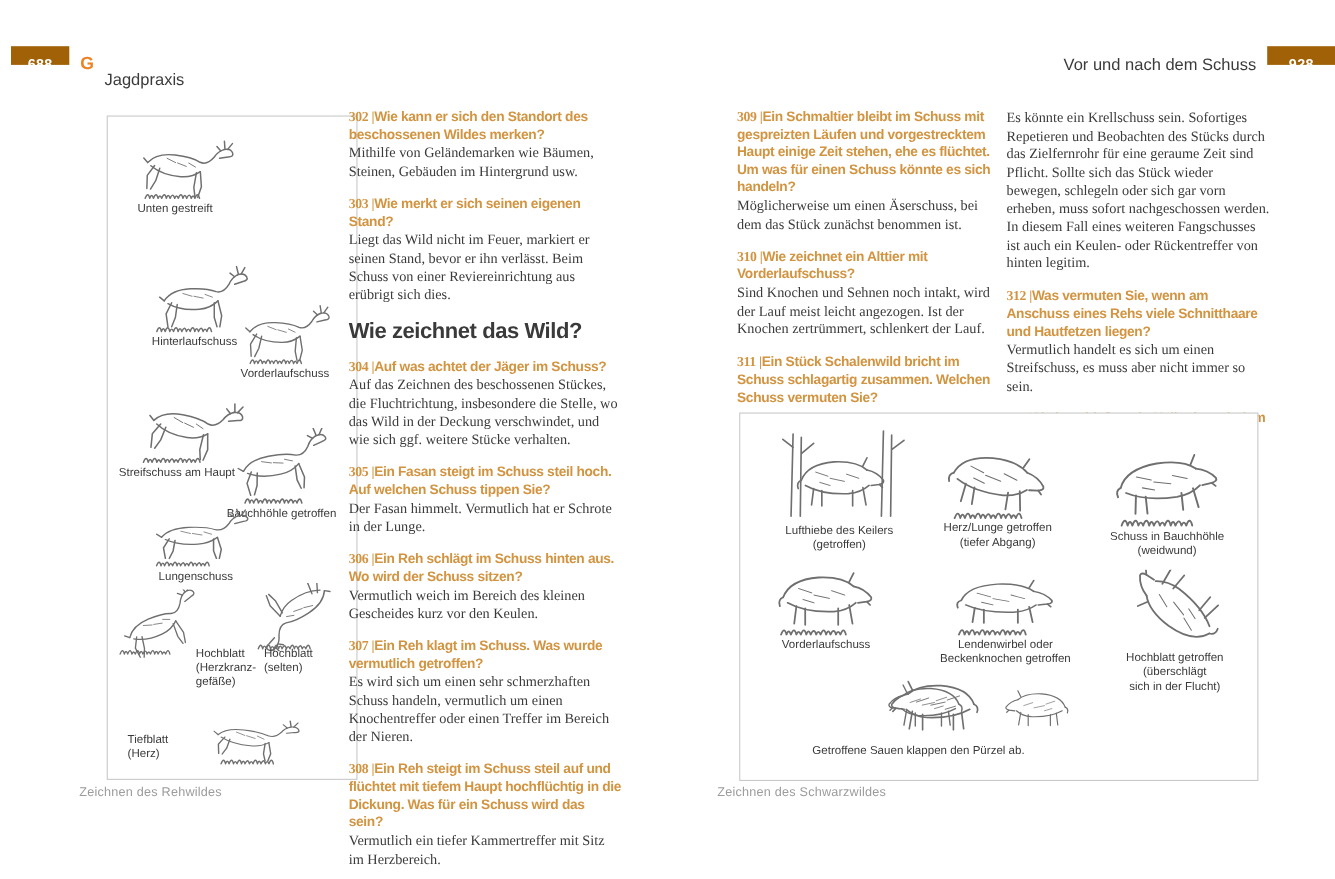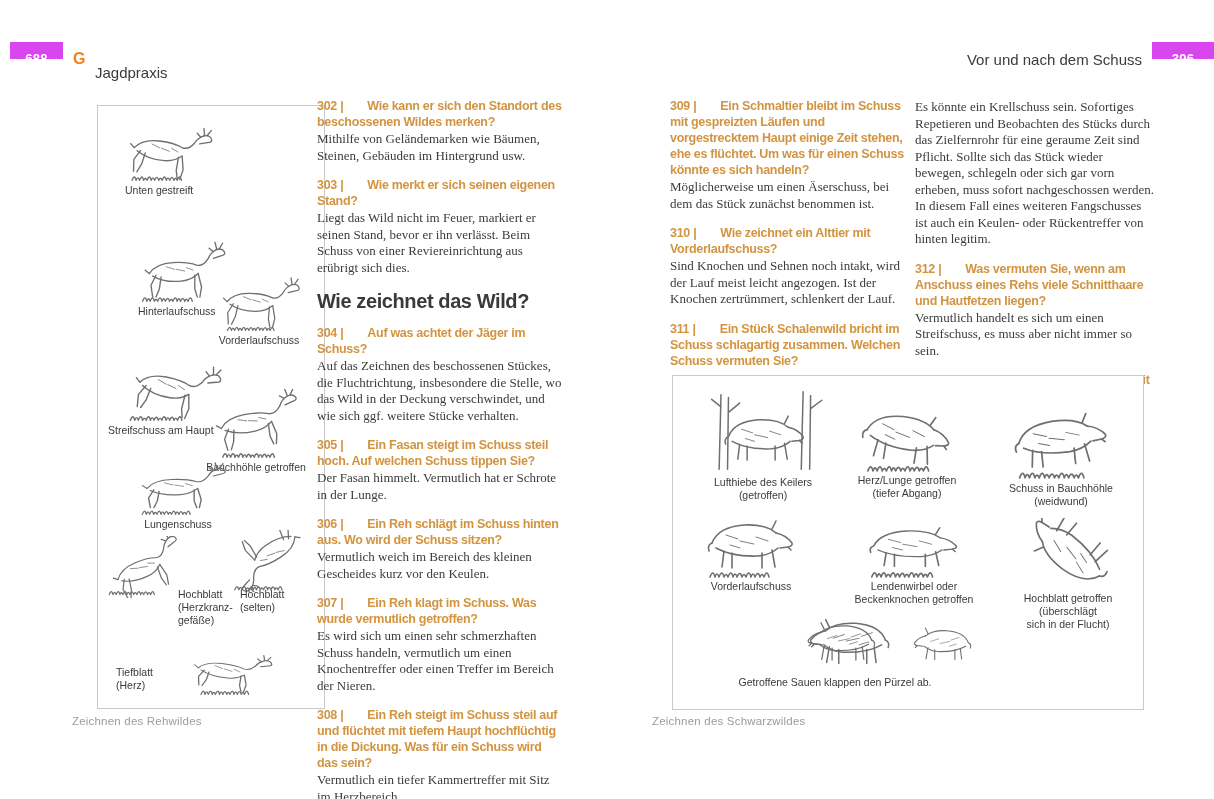--- a/index.html
+++ b/index.html
@@ -1,34 +1,34 @@
 <!DOCTYPE html>
 <html><head>
 <meta charset="utf-8">
 <style>
   html,body{margin:0;padding:0;background:#ffffff;}
   .spread{position:relative;width:1214px;height:799px;background:#ffffff;overflow:hidden;
           font-family:"Liberation Sans",sans-serif;color:#3B3B3B;}
   
-  .badge{position:absolute;top:42px;height:17px;background:#d946ef;color:#fff;
+  .badge{position:absolute;top:42px;height:17px;background:#a16207;color:#fff;
          font:700 13px/33px "Liberation Sans",sans-serif;text-align:center;letter-spacing:.3px;}
   .badge.left{left:10px;width:53px;}
   .badge.right{left:1152px;width:62px;}
   .sec-letter{position:absolute;left:73px;top:50px;font:700 16px/18px "Liberation Sans",sans-serif;color:#EE8122;}
   .sec-title{position:absolute;left:95px;top:64px;font:400 15px/17px "Liberation Sans",sans-serif;color:#3B3B3B;}
   .right-title{position:absolute;left:902px;top:51px;width:240px;text-align:right;
                font:400 15px/17px "Liberation Sans",sans-serif;color:#3B3B3B;}
   
   .col{position:absolute;top:98px;}
   .col.mid{left:317px;width:248px;}
   .col.rp1{left:670px;width:240px;}
   .col.rp2{left:915px;width:240px;}
   .qa{margin-bottom:13px;}
   .q{font:700 12.5px/16px "Liberation Sans",sans-serif;letter-spacing:-0.3px;color:#D29440;}
-  .qn{margin-right:24px;}
+  .qn{margin-right:0;font-family:Liberation Serif, serif;}
   .a{font:13px/16.5px "Liberation Serif","DejaVu Serif",serif;color:#3B3B3B;margin-top:1px;}
   .a:empty{display:none;margin:0;}
   .col-heading{font:700 20px/24px "Liberation Sans",sans-serif;letter-spacing:-0.4px;
                color:#3A3A3A;margin:8px 0 12px 0;}
   
   .figure-box{position:absolute;background:#fff;border:1px solid #C9C9C9;}
   .figure-box.rehwild{left:72px;top:105px;width:226px;height:602px;margin-left:25px;}
   .figure-box.schwarzwild{left:672px;top:375px;width:470px;height:333px;}
   .fig{position:absolute;text-align:center;}
   .fig svg{display:block;margin:0 auto;}
@@ -78,21 +78,21 @@
     </symbol>
   </defs>
 </svg>
 
 <div class="spread">
 
   <div class="badge left">688</div>
   <div class="sec-letter">G</div>
   <div class="sec-title">Jagdpraxis</div>
   <div class="right-title">Vor und nach dem Schuss</div>
-  <div class="badge right">396</div>
+  <div class="badge right">928</div>
 
   <div class="figure-box rehwild">
     <div class="fig" style="left:5px;top:14px;width:130px;">
       <svg class="animal" width="120" height="62" viewBox="0 0 120 74">
         <g transform="rotate(10 60 35)">
             <use href="#sym-deer"></use>
           </g>
           <use href="#sym-grass" x="15" y="62" width="80" height="12"></use>
       </svg>
       <div class="fig-label" style="text-align:left;padding-left:22px;">Unten gestreift</div>

